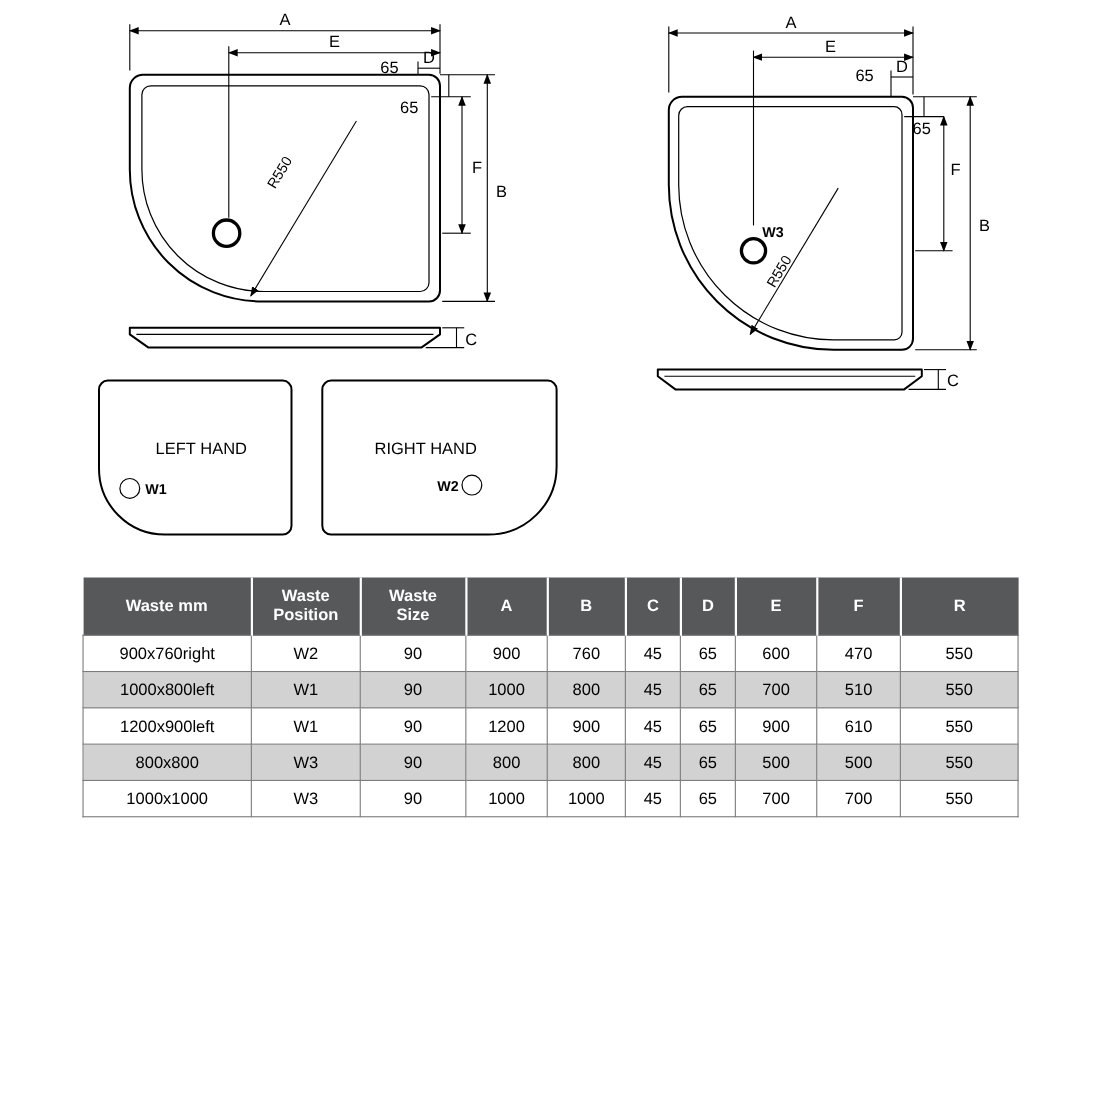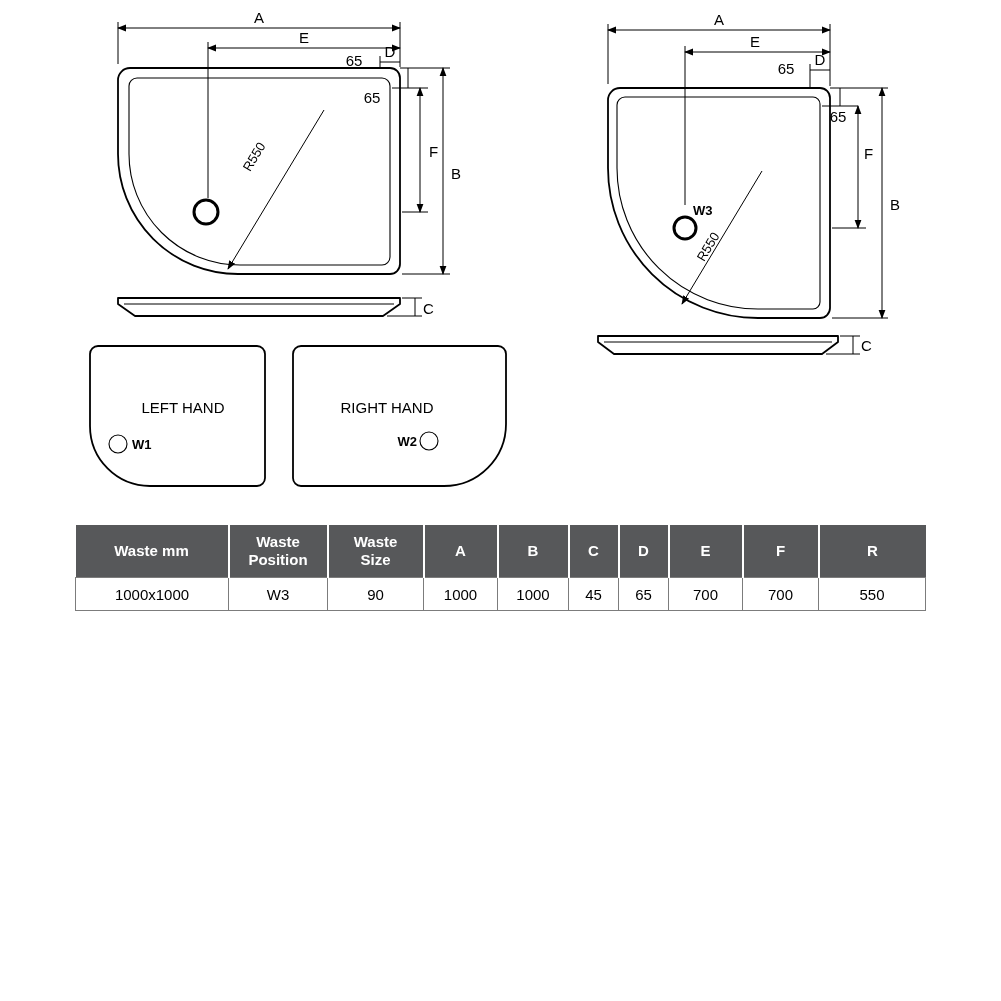--- a/index.html
+++ b/index.html
@@ -184,20 +184,68 @@
           <th>B</th>
           <th>C</th>
           <th>D</th>
           <th>E</th>
           <th>F</th>
           <th>R</th>
         </tr>
     </thead>
     <tbody>
         <tr>
+          <td>900x760right</td>
+          <td>W2</td>
+          <td>90</td>
+          <td>900</td>
+          <td>760</td>
+          <td>45</td>
+          <td>65</td>
+          <td>600</td>
+          <td>470</td>
+          <td>550</td>
+        </tr>
+        <tr>
+          <td>1000x800left</td>
+          <td>W1</td>
+          <td>90</td>
+          <td>1000</td>
+          <td>800</td>
+          <td>45</td>
+          <td>65</td>
+          <td>700</td>
+          <td>510</td>
+          <td>550</td>
+        </tr>
+        <tr>
+          <td>1200x900left</td>
+          <td>W1</td>
+          <td>90</td>
+          <td>1200</td>
+          <td>900</td>
+          <td>45</td>
+          <td>65</td>
+          <td>900</td>
+          <td>610</td>
+          <td>550</td>
+        </tr>
+        <tr>
+          <td>800x800</td>
+          <td>W3</td>
+          <td>90</td>
+          <td>800</td>
+          <td>800</td>
+          <td>45</td>
+          <td>65</td>
+          <td>500</td>
+          <td>500</td>
+          <td>550</td>
+        </tr>
+        <tr>
           <td>1000x1000</td>
           <td>W3</td>
           <td>90</td>
           <td>1000</td>
           <td>1000</td>
           <td>45</td>
           <td>65</td>
           <td>700</td>
           <td>700</td>
           <td>550</td>

